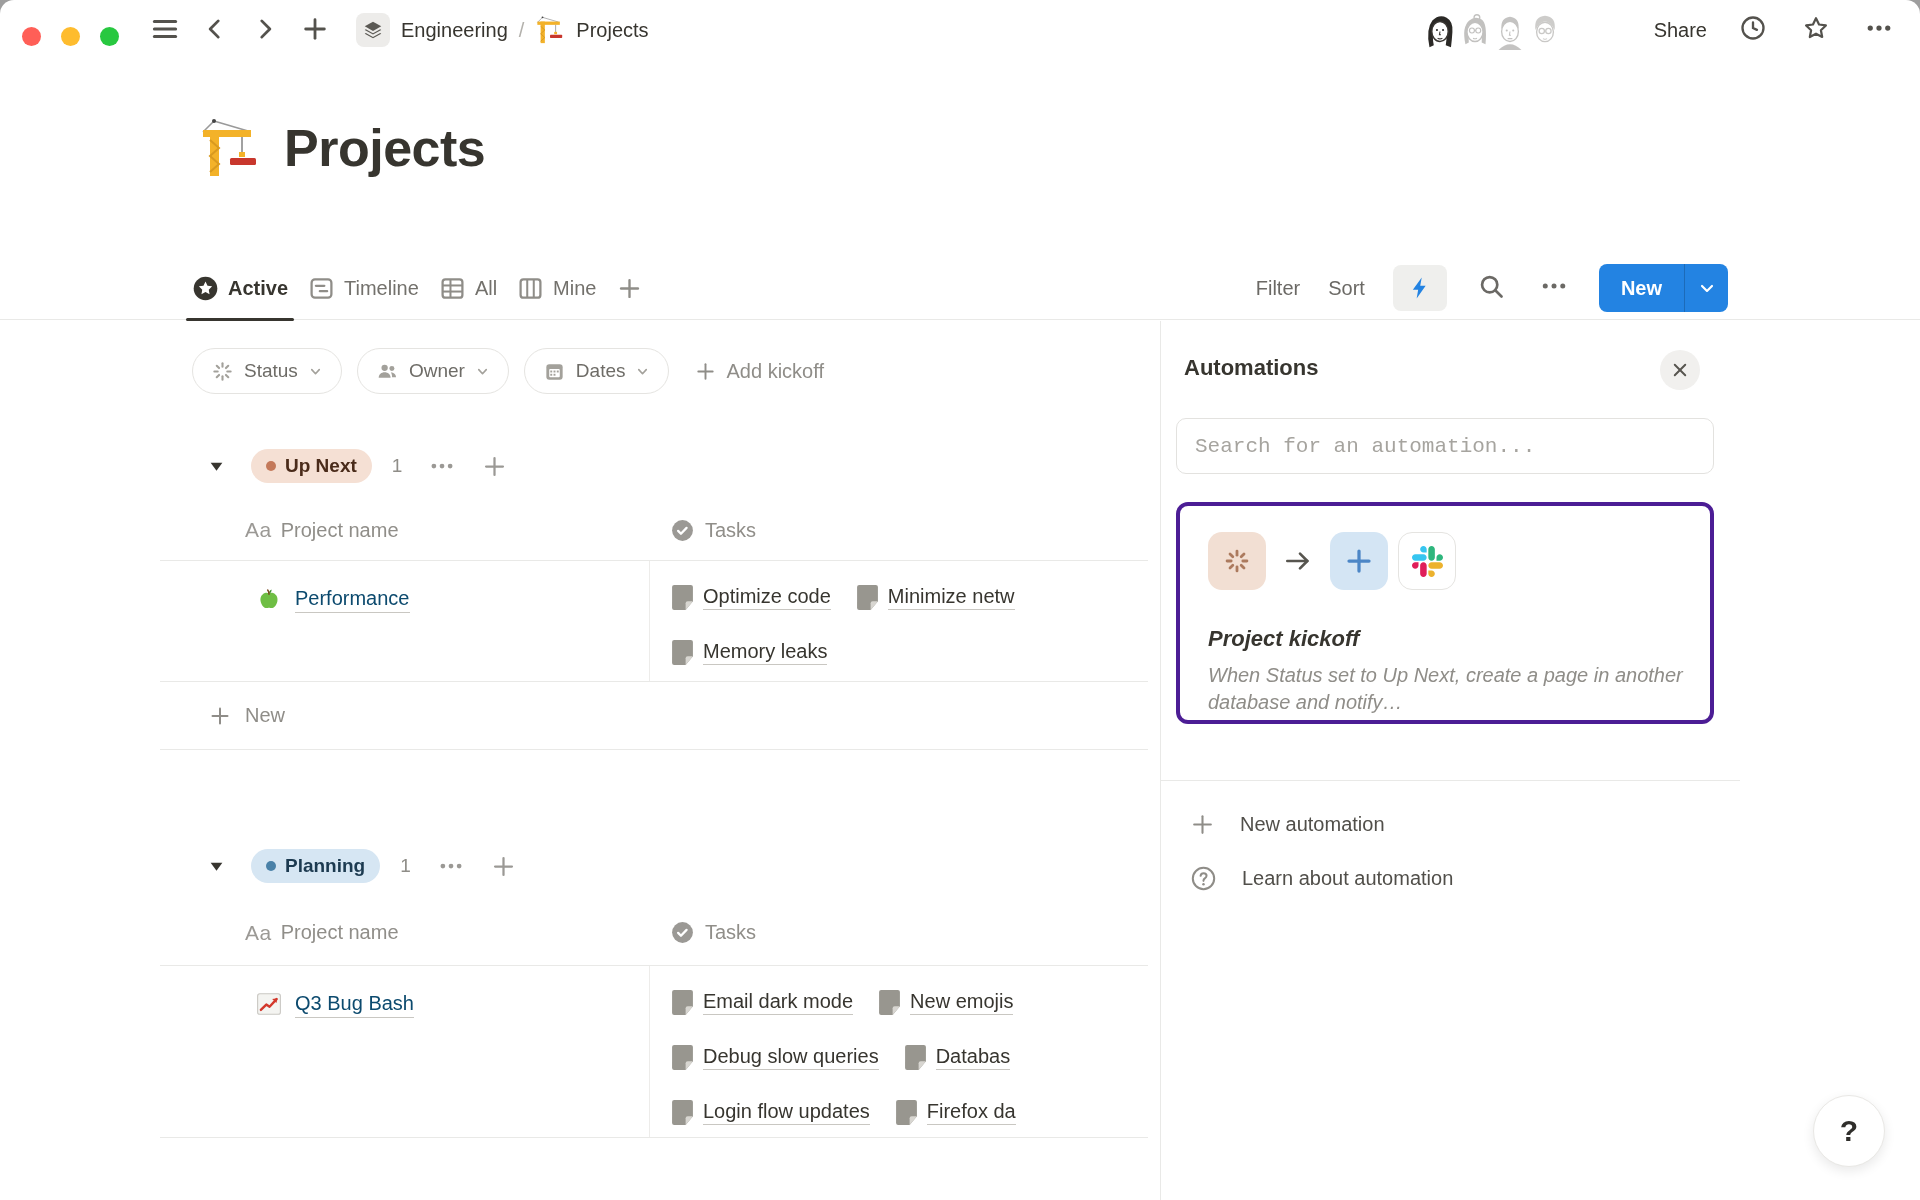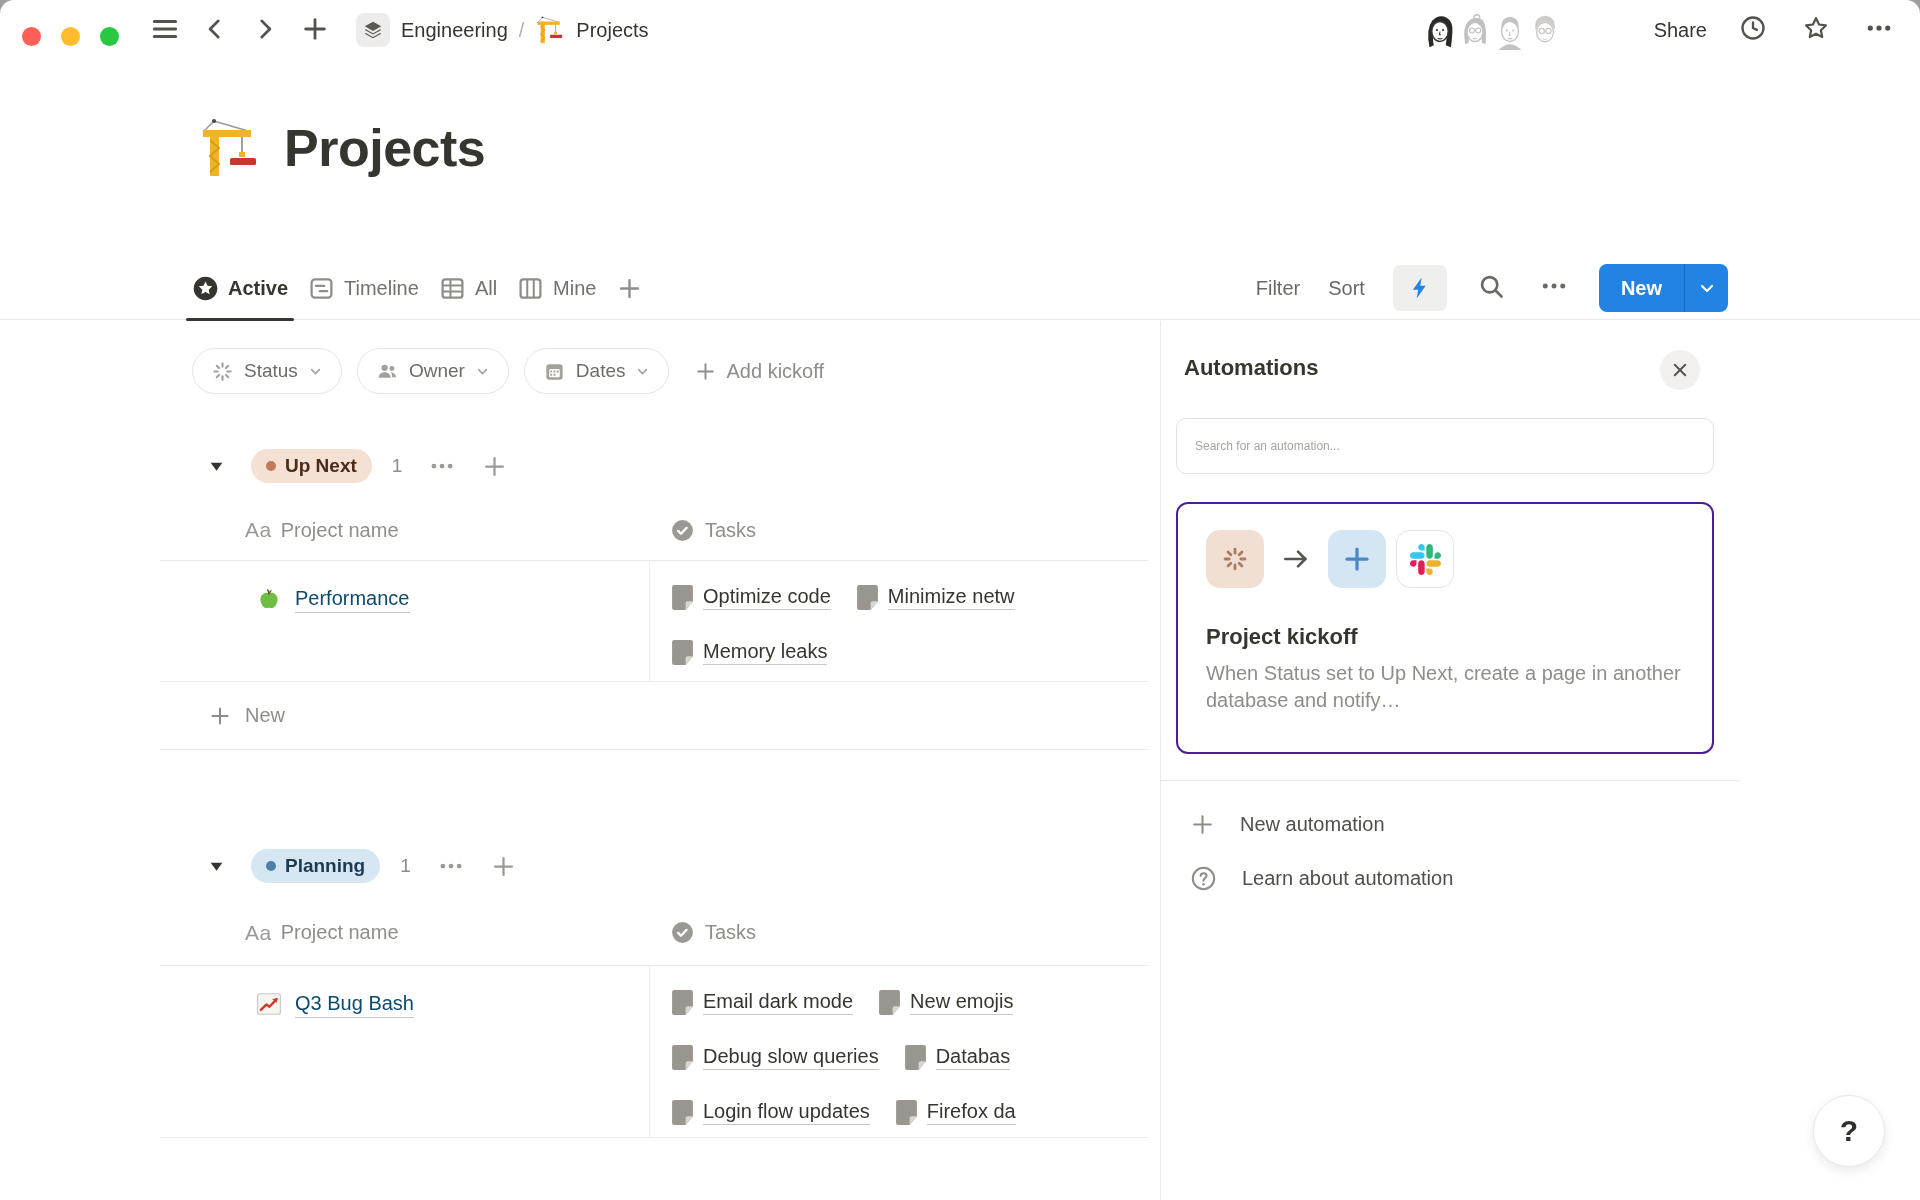--- a/index.html
+++ b/index.html
@@ -69,23 +69,23 @@
   .task-line { height:55px; display:flex; align-items:center; gap:26px; white-space:nowrap; }
   .task-chip { display:flex; align-items:center; gap:10px; }
   .task-chip .tlabel { font-size:20px; font-weight:500; color:#37352F; border-bottom:1.5px solid #C9C7C2; padding-bottom:1px; }
   .newrow { position:absolute; left:160px; width:988px; height:68px; border-bottom:1px solid #E9E9E7; display:flex; align-items:center; gap:13px; padding-left:48px; color:#8F8D88; font-size:20px; }
 
   
   .v-divider { position:absolute; left:1160px; top:321px; bottom:0; width:1px; background:#E9E9E7; }
   .panel-title { position:absolute; left:1184px; top:355px; font-size:22px; font-weight:700; color:#37352F; }
   .close-btn { position:absolute; left:1660px; top:350px; width:40px; height:40px; border-radius:50%; background:#F1F0EE; display:flex; align-items:center; justify-content:center; }
   .auto-search { position:absolute; left:1176px; top:418px; width:538px; height:56px; border:1px solid #E3E2DF; border-radius:10px; background:#fff; }
-  .auto-search input { width:100%; height:100%; border:none; outline:none; background:transparent; padding:0 18px; font-size:12px; color:#37352F; font-family:Liberation Sans, sans-serif; }
+  .auto-search input { width:100%; height:100%; border:none; outline:none; background:transparent; padding:0 18px; font-size:21px; color:#37352F; font-family:Liberation Mono, monospace; }
   .auto-search input::placeholder { color:#A6A49F; }
-  .auto-card { position:absolute; left:1176px; top:502px; width:538px; height:252px; border:2px solid #4c1d95; border-radius:12px; background:#fff; }
+  .auto-card { position:absolute; left:1176px; top:502px; width:538px; height:222px; border:4px solid #4c1d95; border-radius:12px; background:#fff;font-style:italic; }
   .card-icons { position:absolute; left:28px; top:26px; display:flex; align-items:center; }
   .sq { width:58px; height:58px; border-radius:14px; display:flex; align-items:center; justify-content:center; }
   .sq-burst { background:#F2DFD3; }
   .sq-plus { background:#D4E5F4; margin-left:0; }
   .sq-slack { background:#fff; border:1px solid #E5E4E1; margin-left:10px; }
   .card-arrow { margin:0 16px; display:flex; }
   .card-title { position:absolute; left:28px; top:120px; font-size:22px; font-weight:600; color:#37352F; }
   .card-desc { position:absolute; left:28px; top:156px; width:482px; font-size:20px; line-height:27px; color:#8F8D88; }
   .h-divider { position:absolute; left:1160px; top:780px; width:580px; height:1px; background:#E9E9E7; }
   .panel-action { position:absolute; left:1190px; display:flex; align-items:center; gap:25px; font-size:20px; color:#514F4A; height:36px; }

